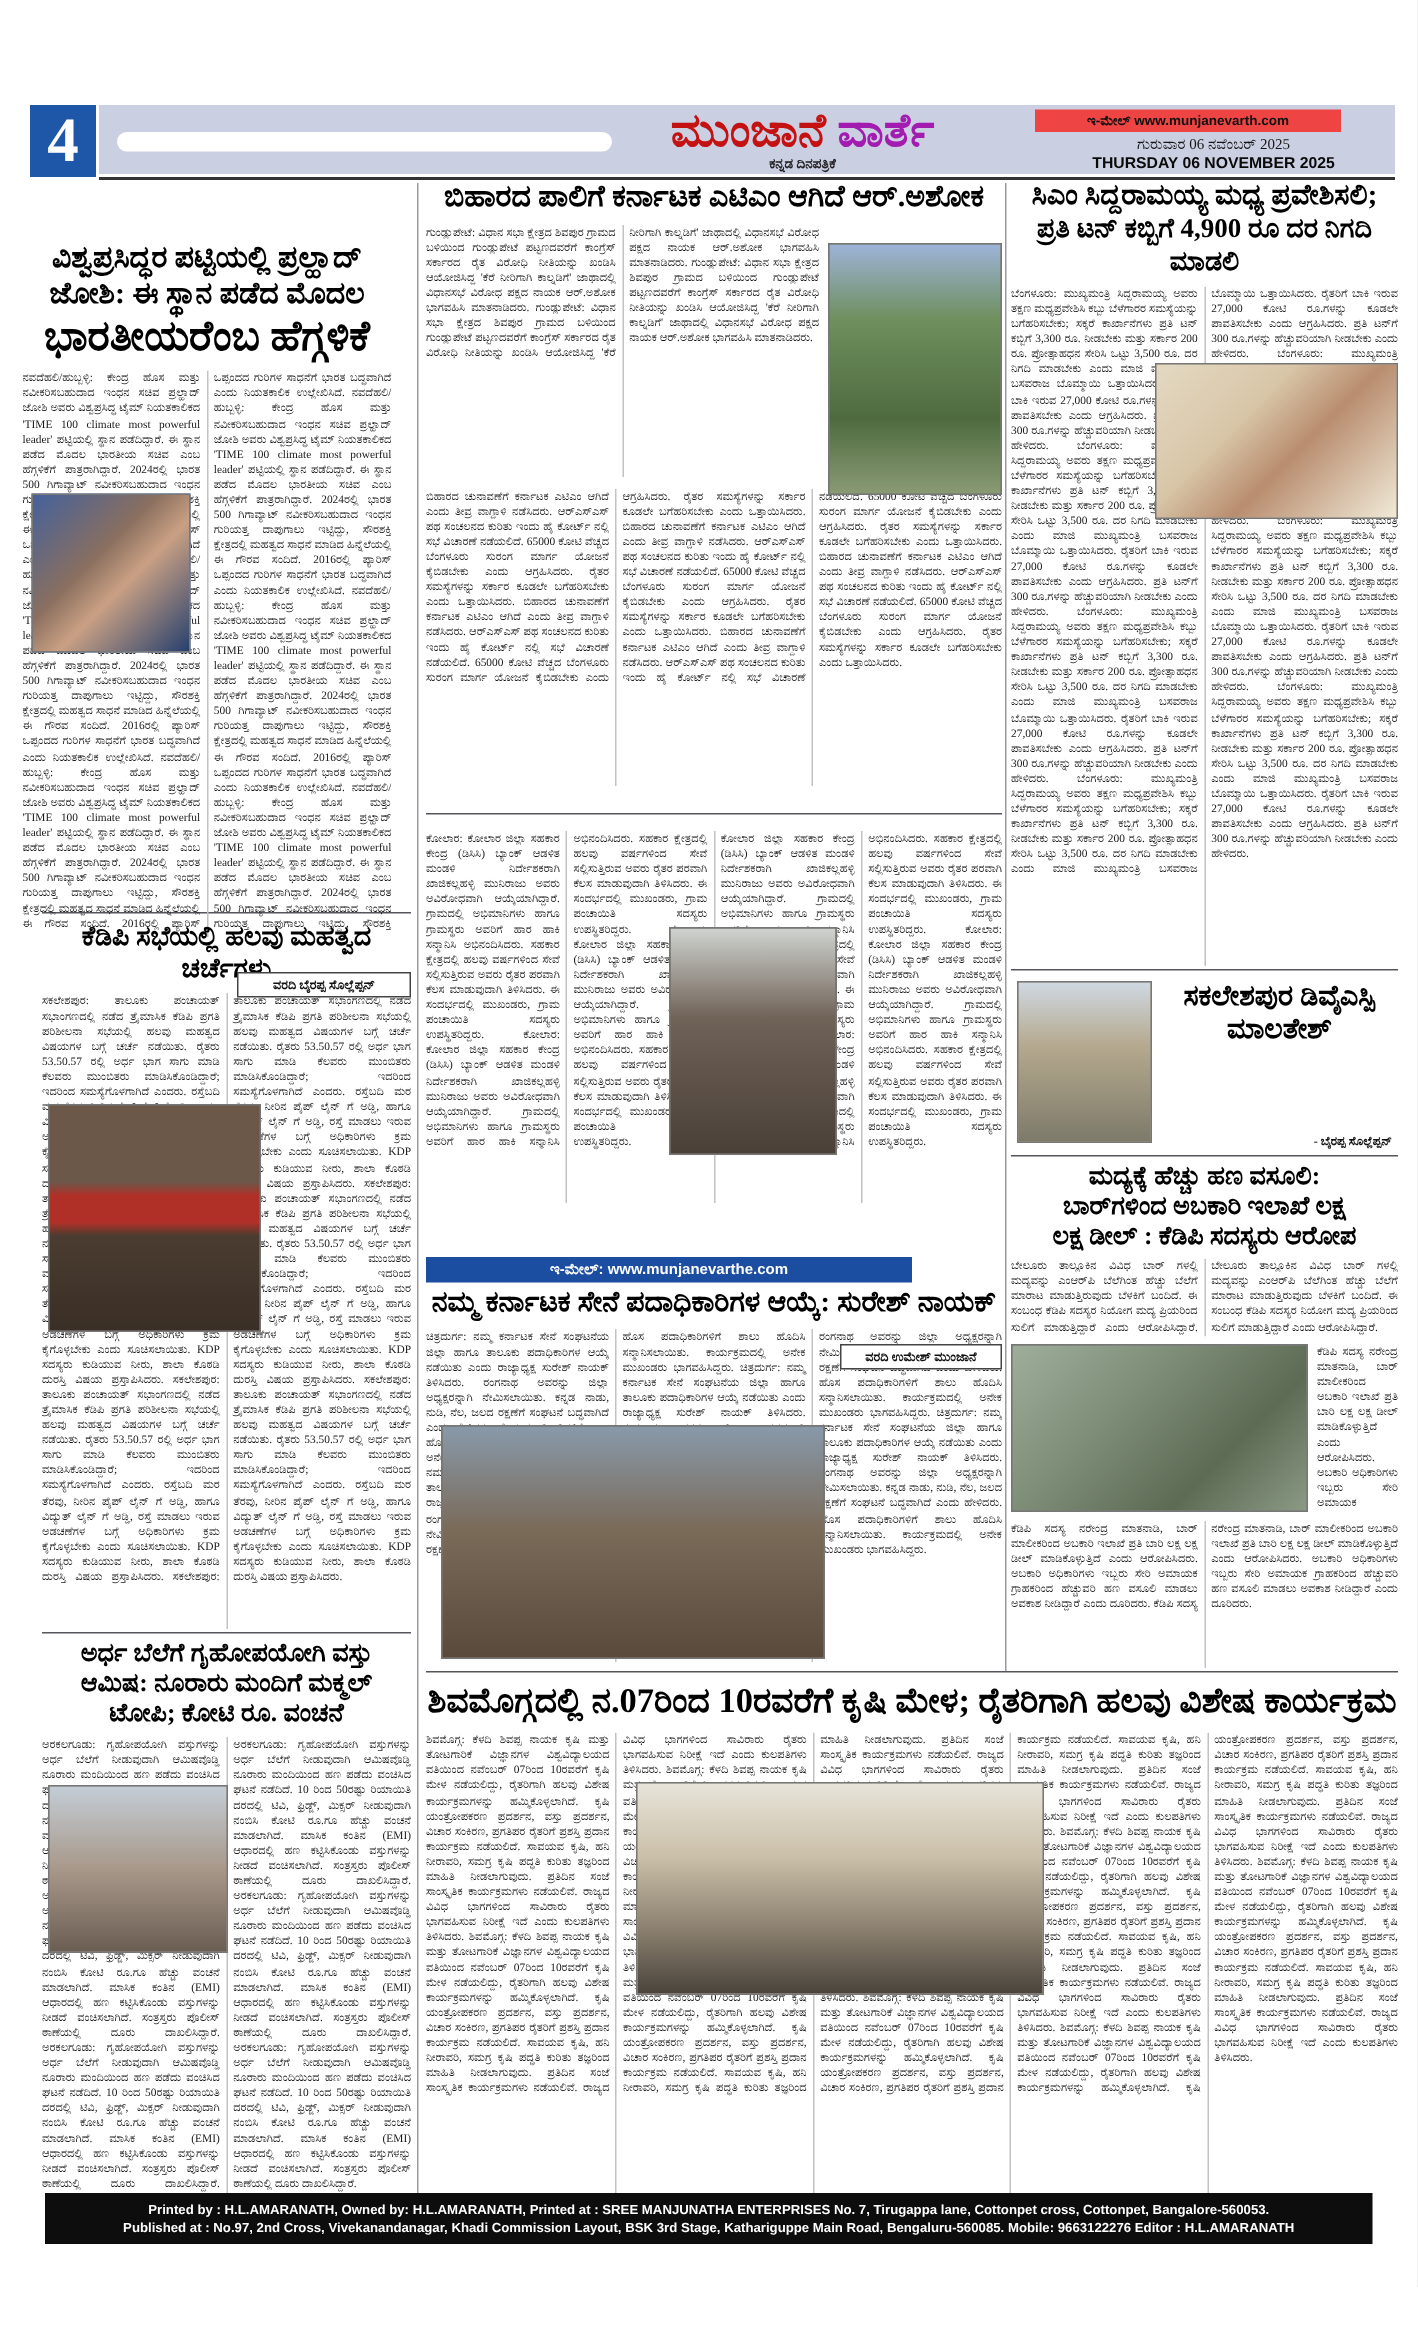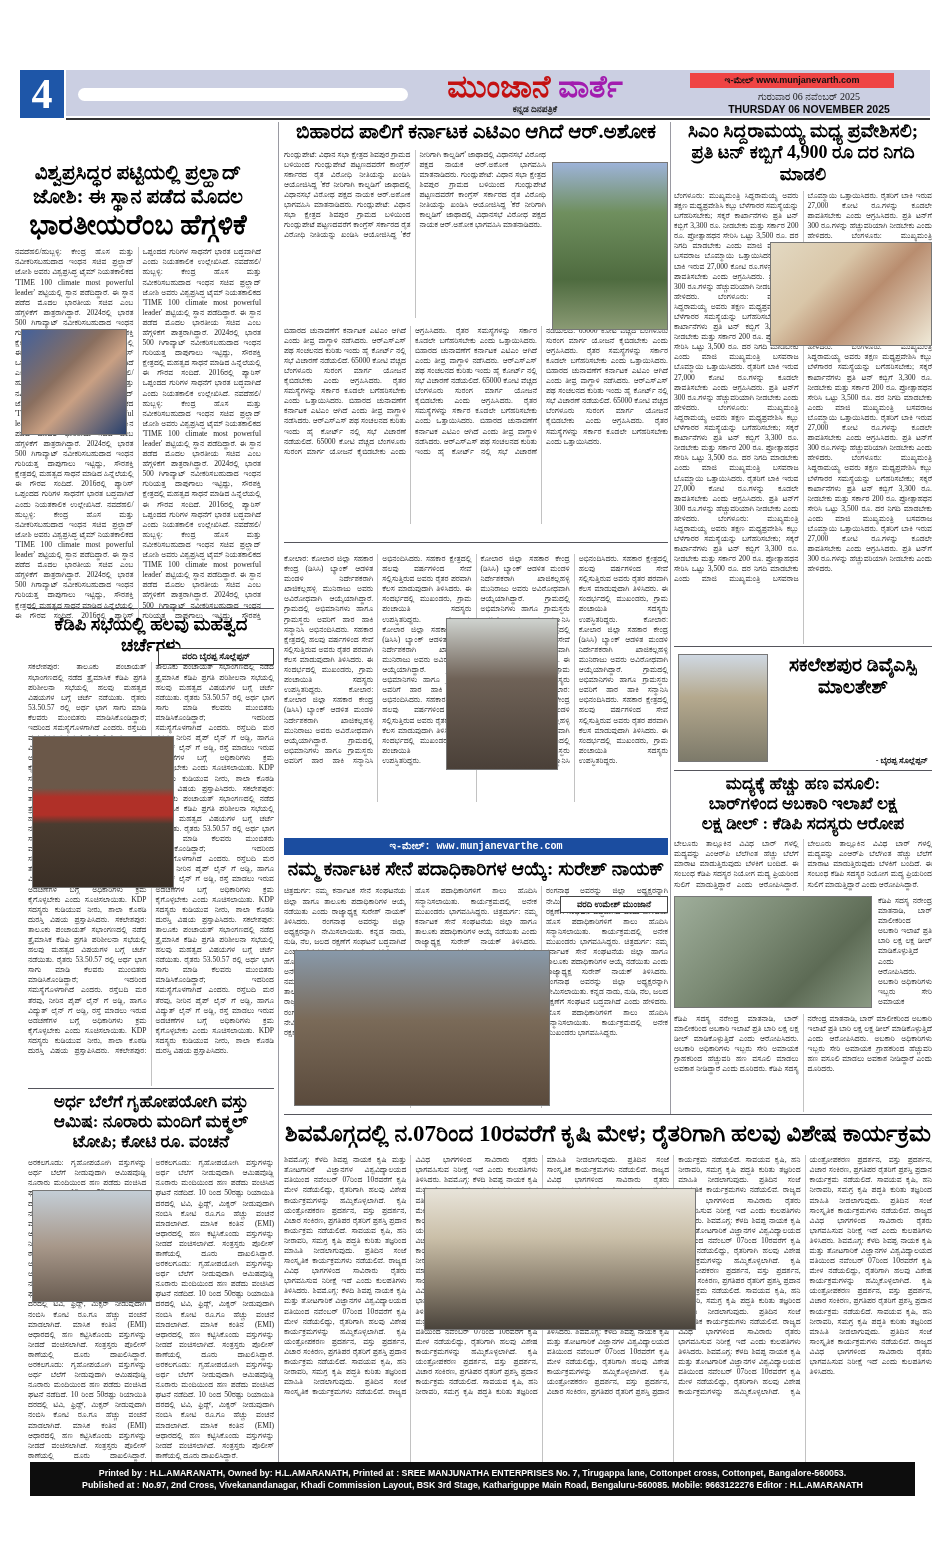--- a/index.html
+++ b/index.html
@@ -24,23 +24,23 @@
   .art{position:absolute;overflow:hidden;}
   .hl{font-weight:bold;text-align:center;color:#000;line-height:1.18;}
   .body-text{font-size:7.6px;line-height:1.33;text-align:justify;color:#191919;
              column-gap:9px;column-rule:1px solid #c2c2c2;overflow:hidden;}
   .photo{position:absolute;border:1px solid #777;box-sizing:border-box;}
   .byline-box{border:1px solid #444;font-size:8.5px;font-weight:bold;text-align:center;
               padding:2px 3px;background:#fff;color:#111;}
   .vrule{position:absolute;width:1px;background:#9a9aa2;}
   .hrule{position:absolute;height:1px;background:#55555c;}
   
-  #mid-banner{position:absolute;left:284px;top:838px;width:384px;height:17px;background:#1b4da0;
+  #mid-banner{position:absolute;left:284px;top:838px;width:324px;height:17px;background:#1b4da0;
               color:#ffffff;font-size:10px;font-weight:bold;text-align:center;line-height:17px;
-              font-family:Liberation Mono, monospace;}
+              font-family:Liberation Sans, sans-serif;}
   
   #footer{position:absolute;left:30px;top:1462px;width:885px;height:34px;background:#0d0d0d;color:#ffffff;
           font-family:"Liberation Sans",sans-serif;font-size:8.8px;font-weight:bold;text-align:center;
           display:flex;flex-direction:column;justify-content:center;gap:2px;}
 </style>
 </head>
 <body>
 
 <div id="page">
 

